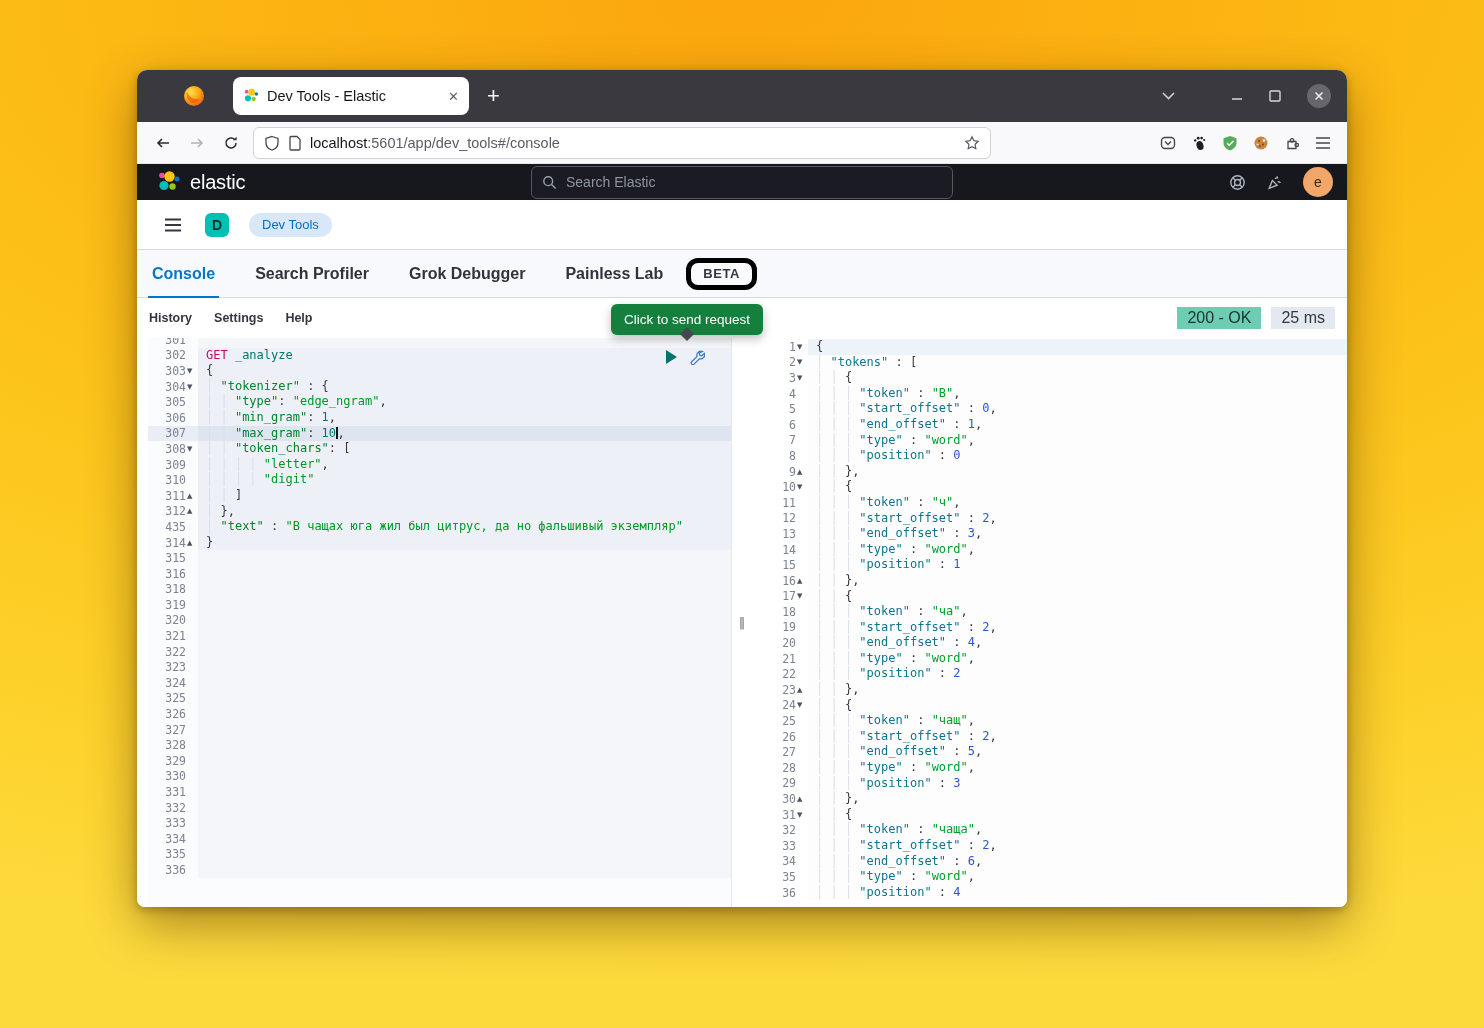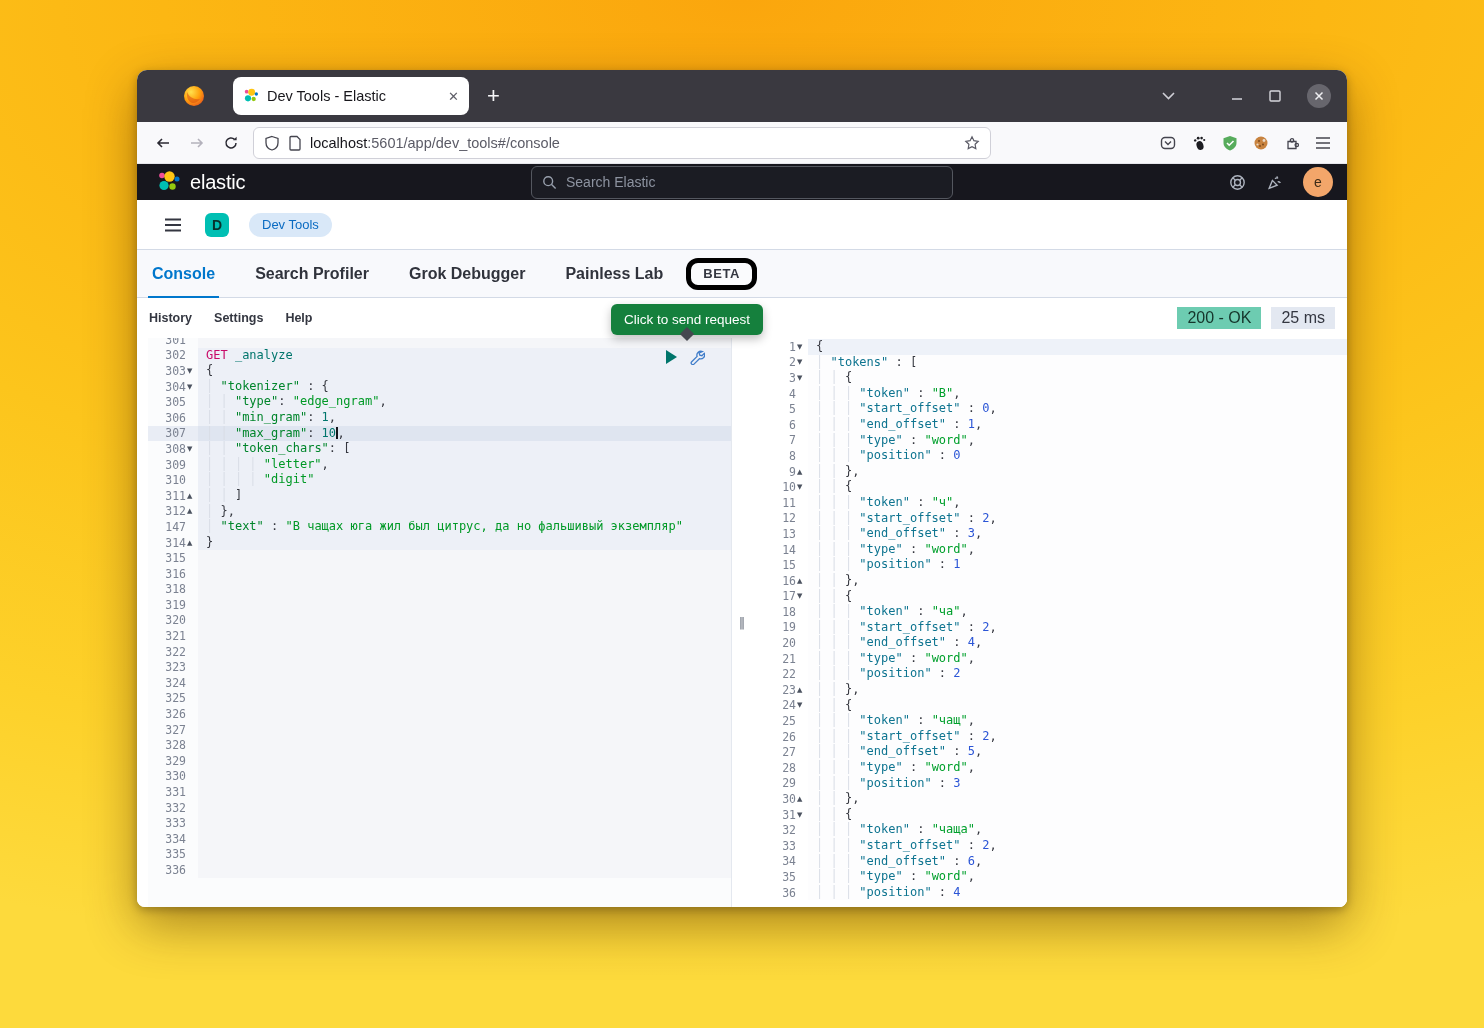--- a/index.html
+++ b/index.html
@@ -415,21 +415,21 @@
           </div>
           <div class="crow hl">
             <div class="gut">
               <span class="lnum">312</span>
               <span class="fold">▲</span>
             </div>
             <div class="codec"><span class="t-g">│ </span><span class="t-p">},</span></div>
           </div>
           <div class="crow hl">
             <div class="gut">
-              <span class="lnum">147</span>
+              <span class="lnum">435</span>
               <span class="fold"></span>
             </div>
             <div class="codec"><span class="t-g">│ </span><span class="t-key">"text"</span><span class="t-p"> : </span><span class="t-str">"В чащах юга жил был цитрус, да но фальшивый экземпляр"</span></div>
           </div>
           <div class="crow hl">
             <div class="gut">
               <span class="lnum">314</span>
               <span class="fold">▲</span>
             </div>
             <div class="codec"><span class="t-p">}</span></div>

